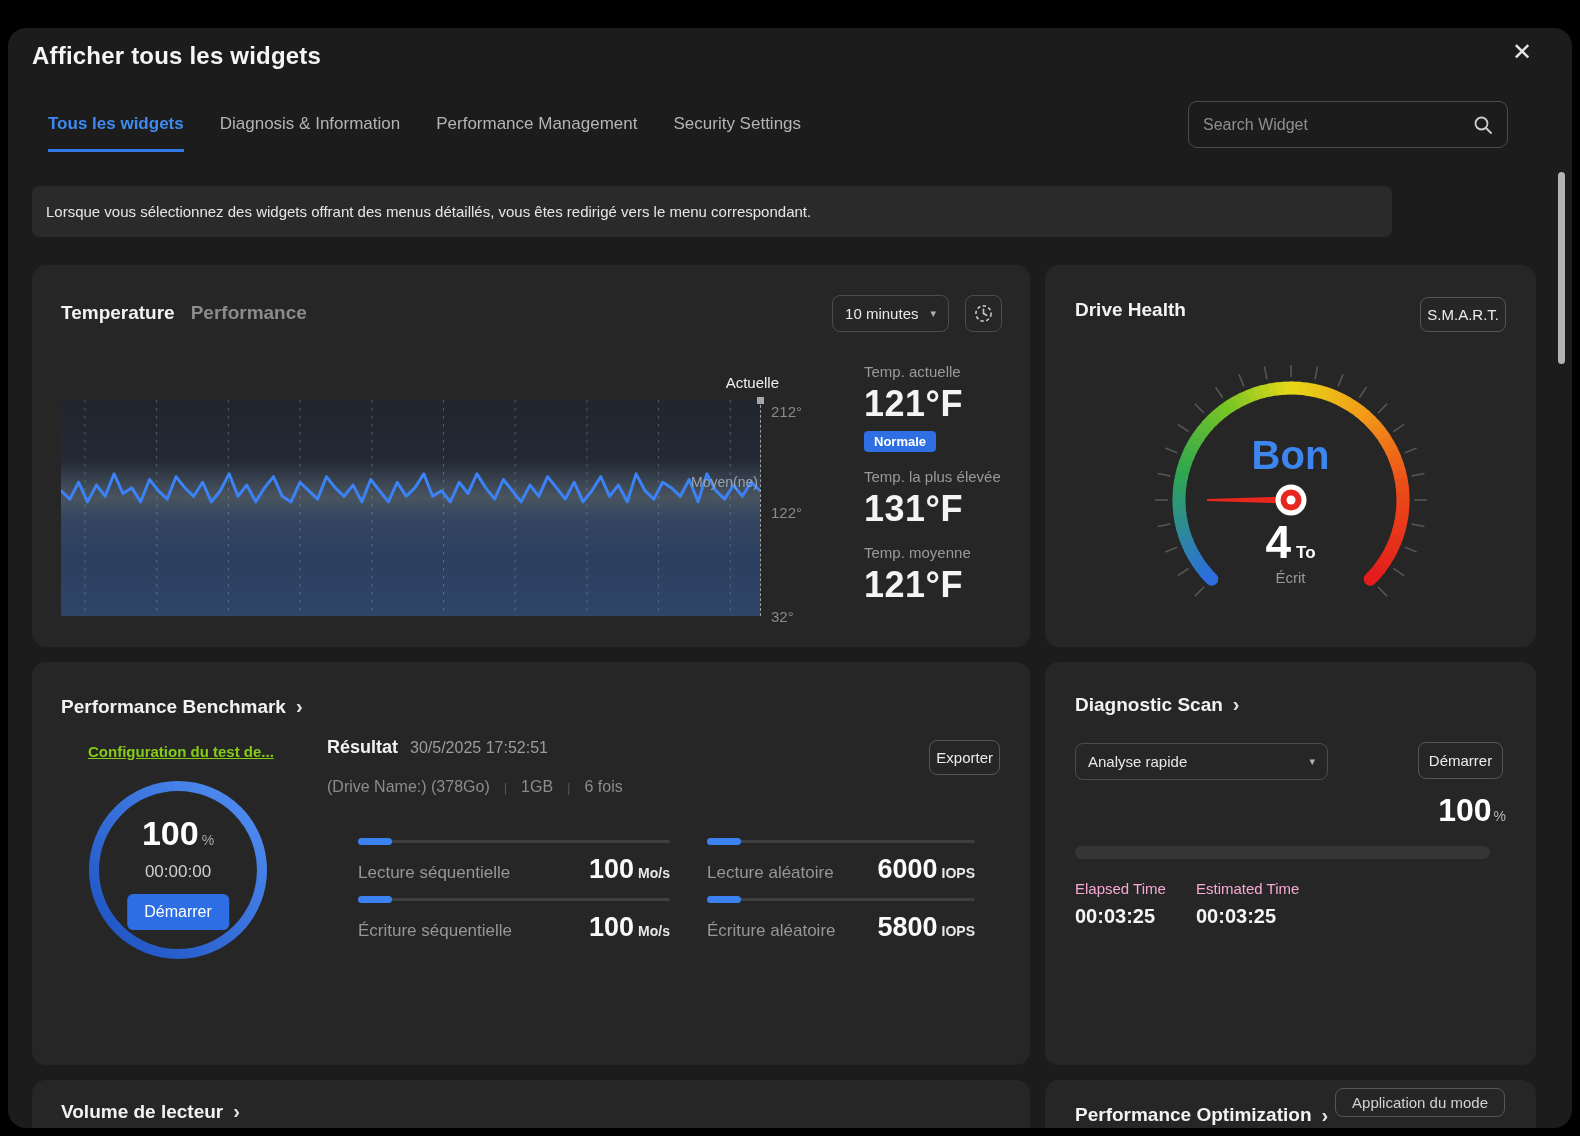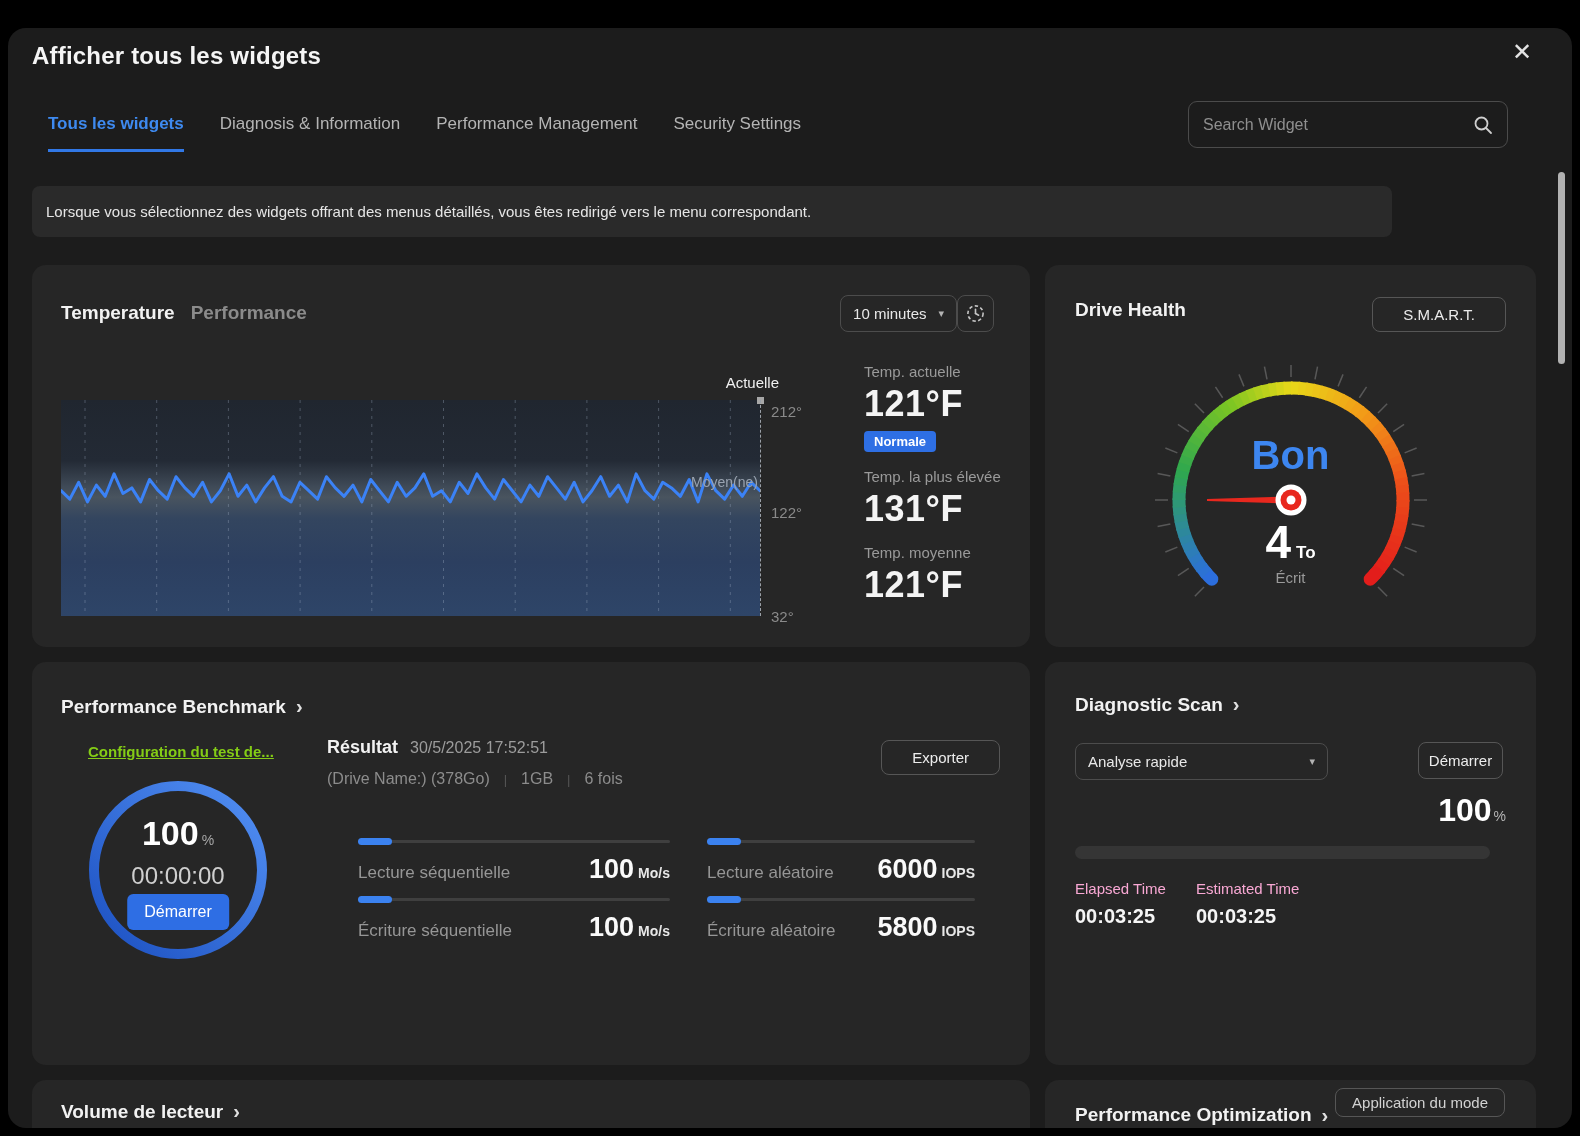--- a/index.html
+++ b/index.html
@@ -26,21 +26,21 @@
   .grid { position:absolute; left:24px; top:237px; width:1504px; display:grid;
     grid-template-columns:998px 491px; grid-template-rows:382px 403px 340px; gap:15px; }
   .card { background:#262626; border-radius:14px; position:relative; }
 
   .card-title { font-size:19px; font-weight:bold; color:#f2f2f2; }
   .subtle { color:#8b8b8b; }
   .chev { font-weight:bold; color:#e0e0e0; font-size:20px; margin-left:10px; }
 
   
   .t-head { position:absolute; left:29px; top:37px; display:flex; align-items:baseline; gap:16px; }
-  .t-controls { position:absolute; right:36px; top:30px; display:flex; gap:0; }
+  .t-controls { position:absolute; right:28px; top:30px; display:flex; gap:16px; }
   .select-box { border:1px solid #4c4c4c; border-radius:8px; height:37px; display:flex; align-items:center;
     padding:0 12px; font-size:15px; color:#e8e8e8; gap:12px; cursor:pointer; }
   .caret { color:#b3b3b3; font-size:11px; }
   .icon-btn { width:37px; height:37px; border:1px solid #4c4c4c; border-radius:8px; background:none;
     display:flex; align-items:center; justify-content:center; cursor:pointer; }
 
   .chart-zone { position:absolute; left:29px; top:109px; width:760px; height:250px; }
   .cz-current { position:absolute; right:42px; top:0; font-size:15px; color:#f0f0f0; }
   .plot { position:absolute; left:0; top:26px; width:699px; height:216px;
     background:linear-gradient(180deg,#20262f 0%,#232a35 28%,#3f4a57 40%,#49545f 45%,#33455f 55%,#2c3f60 75%,#2e4568 100%); }
@@ -53,44 +53,44 @@
   .t-stats { position:absolute; left:832px; top:98px; width:160px; }
   .stat-label { font-size:15px; color:#9a9a9a; margin-bottom:3px; }
   .stat-value { font-size:36px; font-weight:bold; color:#f4f4f4; letter-spacing:.5px; }
   .badge { display:inline-block; background:#2e6fe4; color:#fff; font-size:13px; font-weight:bold;
     padding:3px 10px; border-radius:4px; margin:6px 0 16px; }
   .stat-gap { margin-top:14px; }
 
   
   .smart-btn { position:absolute; right:30px; top:32px; }
   .ghost-btn { background:none; border:1px solid #565656; border-radius:8px; color:#ececec;
-    font-size:15px; font-family:inherit; padding:8px 30px; cursor:pointer; }
+    font-size:15px; font-family:inherit; padding:8px 6px; cursor:pointer; }
   .gauge-wrap { position:absolute; left:50%; top:100px; transform:translateX(-50%); width:310px; height:280px; }
   .g-bon { position:absolute; left:0; right:0; top:68px; text-align:center; font-size:40px; font-weight:bold; color:#3d86f0; }
   .g-written { position:absolute; left:0; right:0; top:150px; text-align:center; color:#fff; }
   .g-num { font-size:46px; font-weight:bold; }
   .g-unit { font-size:17px; font-weight:bold; margin-left:5px; }
   .g-sub { position:absolute; left:0; right:0; top:204px; text-align:center; font-size:15px; color:#9a9a9a; }
 
   
   .b-title { position:absolute; left:29px; top:33px; display:flex; align-items:center; }
   .b-config { position:absolute; left:56px; top:81px; font-size:15px; font-weight:bold; color:#84cc16;
     text-decoration:underline; cursor:pointer; }
   .b-circle { position:absolute; left:54px; top:116px; width:184px; height:184px; }
   .c-pct { position:absolute; left:0; right:0; top:36px; text-align:center; color:#fff; }
   .c-pct-num { font-size:34px; font-weight:bold; }
   .c-pct-sign { font-size:14px; color:#a8a8a8; margin-left:3px; }
-  .c-time { position:absolute; left:0; right:0; top:84px; text-align:center; font-size:24px; color:#cfcfcf; }
+  .c-time { position:absolute; left:0; right:0; top:84px; text-align:center; font-size:17px; color:#cfcfcf; }
   .c-start { position:absolute; left:50%; transform:translateX(-50%); top:116px; background:#2e6ee4; color:#fff;
     border:none; border-radius:6px; font-size:16px; font-family:inherit; padding:9px 17px; cursor:pointer; }
   .b-result { position:absolute; left:295px; top:75px; }
   .b-result-head { display:flex; align-items:baseline; gap:12px; }
   .b-result-title { font-size:18px; font-weight:bold; color:#f2f2f2; }
   .b-result-time { font-size:16px; color:#9c9c9c; }
-  .b-meta { margin-top:12px; font-size:16px; color:#8c8c8c; display:flex; align-items:center; gap:14px; }
+  .b-meta { margin-top:20px; font-size:16px; color:#8c8c8c; display:flex; align-items:center; gap:14px; }
   .meta-sep { color:#555; font-size:13px; }
   .b-export { position:absolute; right:30px; top:78px; }
   .b-metrics { position:absolute; left:326px; top:178px; display:grid; grid-template-columns:312px 268px;
     column-gap:37px; row-gap:13px; }
   .m-track { height:3px; background:#3f3f3f; border-radius:2px; position:relative; }
   .m-fill { position:absolute; left:0; top:-2px; height:7px; width:34px; border-radius:4px; background:#3b82f0; }
   .m-row { display:flex; justify-content:space-between; align-items:baseline; margin-top:11px; }
   .m-label { font-size:17px; color:#969696; }
   .m-value { font-size:27px; font-weight:bold; color:#fafafa; }
   .m-unit { font-size:14px; font-weight:bold; color:#e8e8e8; margin-left:4px; }

